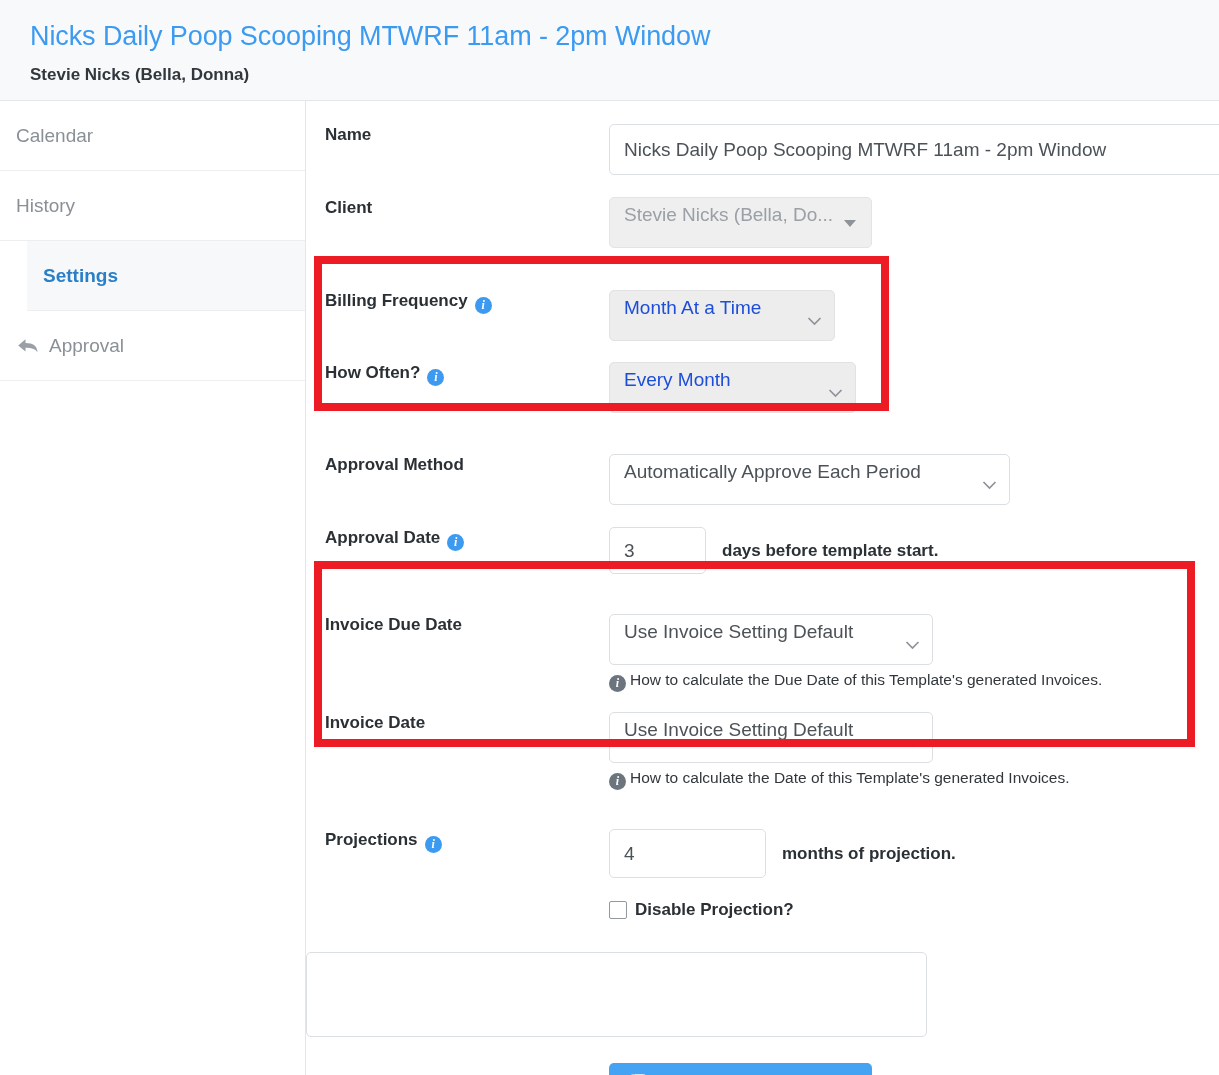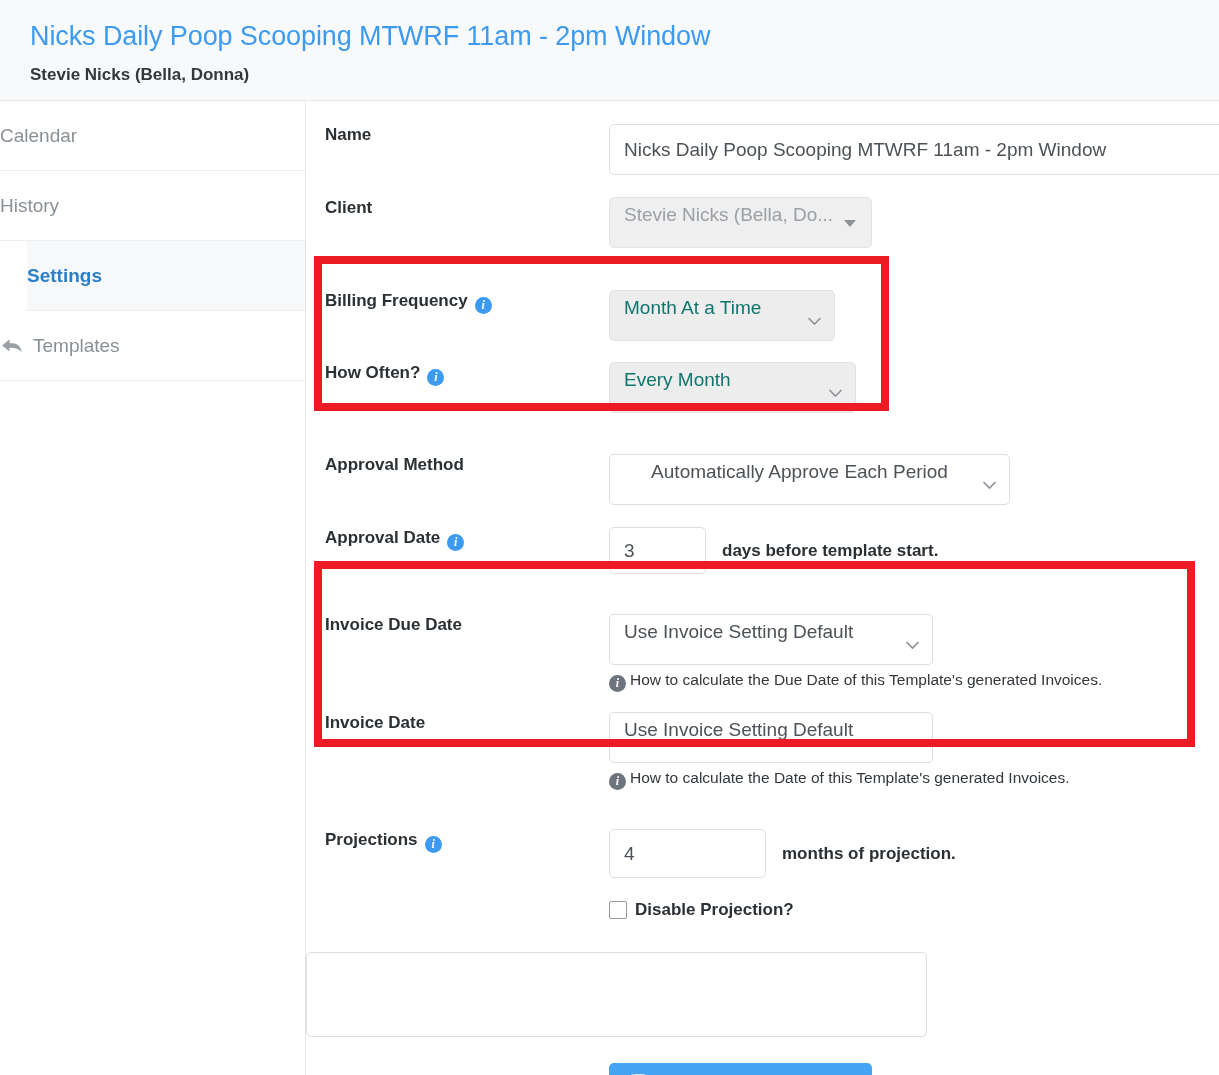--- a/index.html
+++ b/index.html
@@ -41,20 +41,21 @@
   #sidebar {
     width: 306px;
     flex: 0 0 306px;
     background: #ffffff;
     border-right: 1px solid #e4e6e8;
   }
   .nav-item {
     height: 70px;
     display: flex;
     align-items: center;
+    padding-left: 16px;
     border-bottom: 1px solid #eceef0;
     font-size: 19px;
     color: #8a9097;
     cursor: pointer;
   }
   .nav-item.state-active {
     background: #f7f8f9;
     color: #2f3337;
     font-weight: bold;
   }
@@ -145,21 +146,21 @@
   }
   .selwrap { position: relative; display: inline-block; }
   .selwrap .chev {
     position: absolute;
     right: 13px; top: 50%;
     margin-top: -4px;
     pointer-events: none;
   }
   .sel.is-disabled {
     background: #ededed;
-    color: #0f766e;
+    color: #1d4ed8;
     border-color: #e2e2e2;
   }
   .sel.is-disabled-caret { background: #efefef; color: #9aa0a6; border-color: #e4e4e4; }
 
   .tri-caret {
     position: absolute;
     right: 16px; top: 50%;
     margin-top: -3px;
     width: 0; height: 0;
     border-left: 6px solid transparent;
@@ -256,21 +257,21 @@
     <div class="nav-item state-current">
       <span>Settings</span>
     </div>
 
     <div class="nav-item">
       <span class="back-arrow">
         <svg width="24" height="20" viewBox="0 0 24 20">
           <path d="M9.5 3.2 L2.2 9.4 L9.5 15.6 L9.5 11.8 C15.2 11.8 19 12.6 21.6 16.4 C21.0 10.0 17.4 7.0 9.5 7.0 Z" fill="#9aa0a6"></path>
         </svg>
       </span>
-      <span>Templates</span>
+      <span>Approval</span>
     </div>
 
   </div>
 
   <div id="main">
 
     <div class="frow" style="margin-top:23px;">
       <div class="flabel">Name</div>
       <div class="fctl">
         <input id="name-input" class="txtinput" type="text" value="Nicks Daily Poop Scooping MTWRF 11am - 2pm Window" style="">
@@ -316,21 +317,21 @@
               </svg>
           </span>
         </div>
       </div>
     </div>
 
     <div class="frow" style="margin-top:41px;">
       <div class="flabel">Approval Method</div>
       <div class="fctl">
         <div class="selwrap">
-          <input class="sel" style="width: 401px; text-align: center;" readonly="" value="Automatically Approve Each Period">
+          <input class="sel" style="width: 401px;" readonly="" value="Automatically Approve Each Period">
           <span class="chev">
             <svg width="15" height="10" viewBox="0 0 15 10">
                 <path d="M1.5 2 L7.5 8 L13.5 2" fill="none" stroke="#8d9399" stroke-width="1.7"></path>
               </svg>
           </span>
         </div>
       </div>
     </div>
 
     <div class="frow" style="margin-top:22px;">

